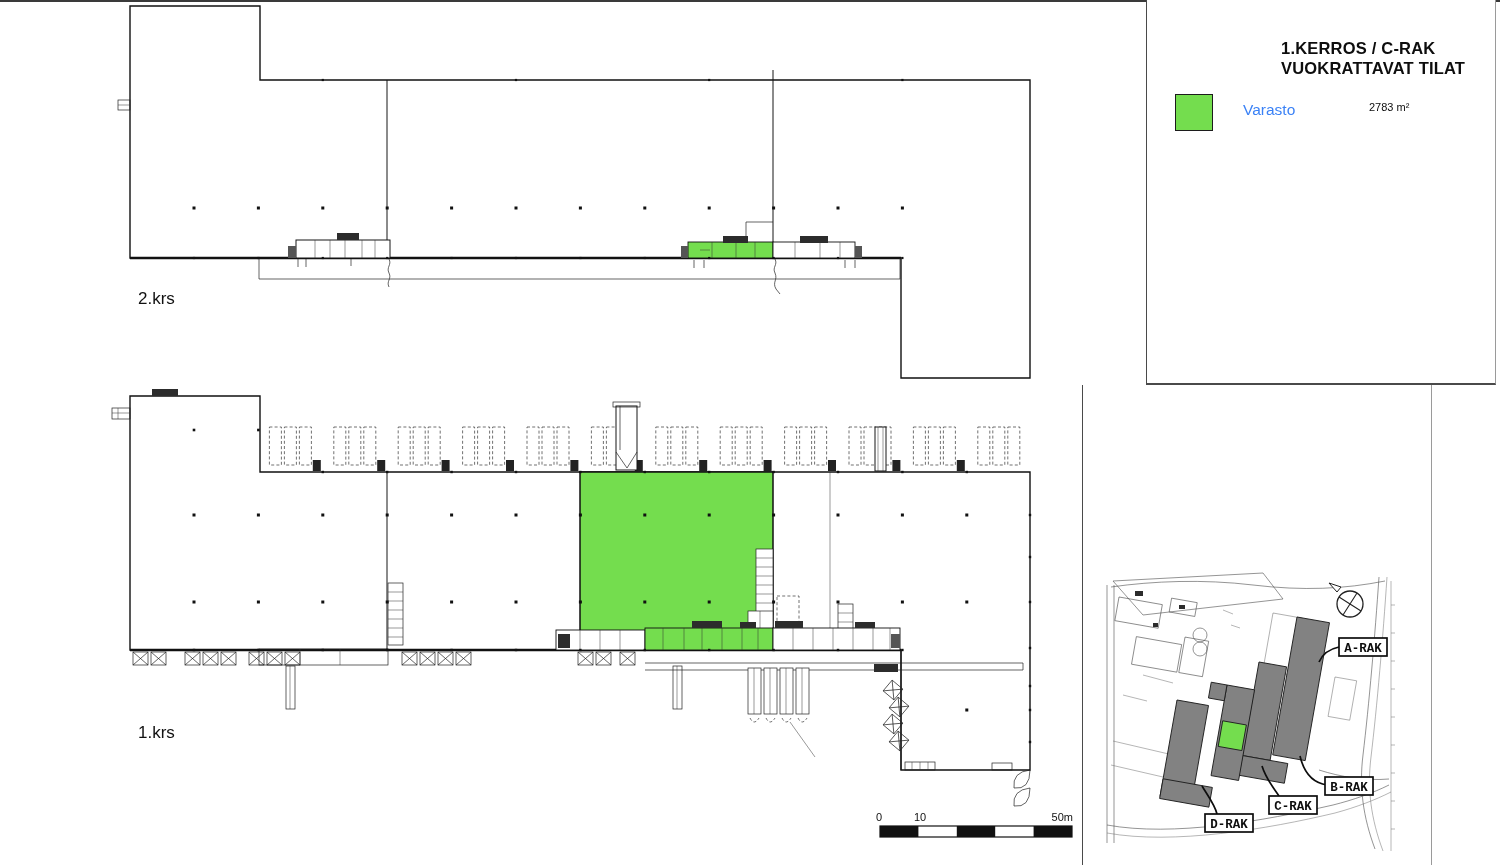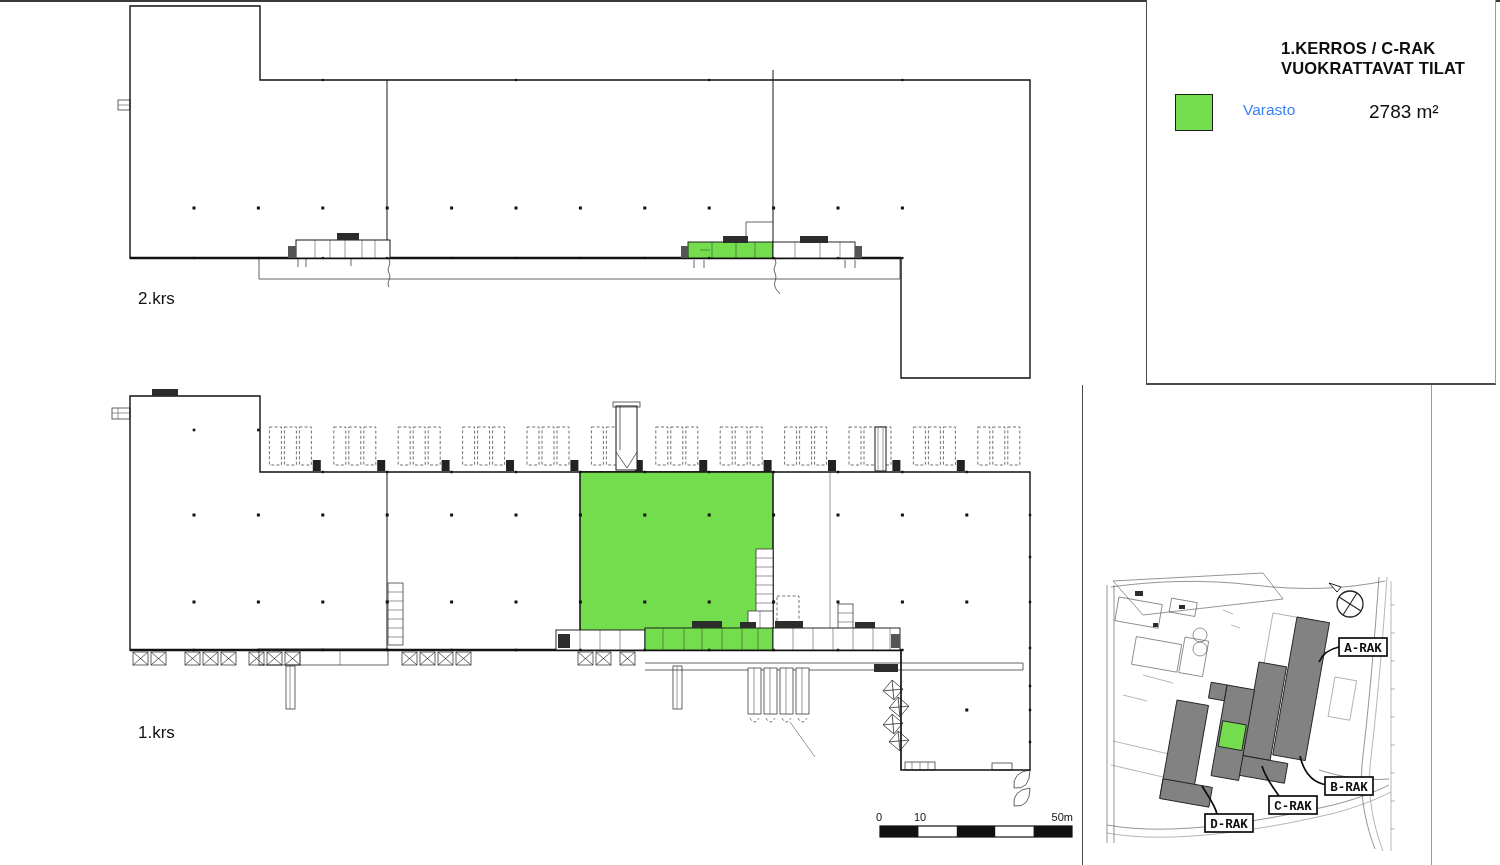--- a/index.html
+++ b/index.html
@@ -19,21 +19,21 @@
   .grn{fill:var(--highlight-green);}
   .plan-label{font-size:17px;fill:#111;}
   .scale-num{font-size:11px;fill:#111;}
   
   .panel{position:absolute;box-sizing:border-box;background:#fff;}
   #legend-box{left:1146px;top:0;width:350px;height:385px;border-left:1.5px solid #4a4a4a;border-bottom:2px solid #4a4a4a;border-right:1.5px solid #9a9a9a;}
   #map-box{left:1082px;top:385px;width:350px;height:572px;border-left:1.5px solid #4a4a4a;border-right:1.5px solid #9a9a9a;font-family:Liberation Mono, monospace;}
   .legend-title{position:absolute;left:96px;top:38px;font-size:16.5px;font-weight:bold;color:#0d0d0d;line-height:20px;letter-spacing:.2px;margin-left:38px;}
   .legend-swatch{position:absolute;left:28px;top:94px;width:36px;height:35px;background:var(--highlight-green);border:1.3px solid #1c1c1c;}
   .legend-item-label{position:absolute;left:96px;top:101px;font-size:15.5px;color:#3b82f6;}
-  .legend-item-area{position:absolute;left:222px;top:101px;font-size:19px;color:#0d0d0d;}
+  .legend-item-area{position:absolute;left:222px;top:101px;font-size:11px;color:#0d0d0d;}
   
   .bld{fill:var(--building-gray);stroke:#1f1f1f;stroke-width:.9;}
   .mapline{fill:none;stroke:#4d4d4d;stroke-width:.6;}
   .mapline2{fill:none;stroke:#6c6c6c;stroke-width:.5;}
   .mapblk{fill:#2c2c2c;}
   .leader{fill:none;stroke:#0d0d0d;stroke-width:1.7;}
   .lblbox{fill:#fff;stroke:#0d0d0d;stroke-width:1.7;}
   .lbltext{font-size:12.5px;font-weight:bold;fill:#0d0d0d;}
 </style>
 </head>

